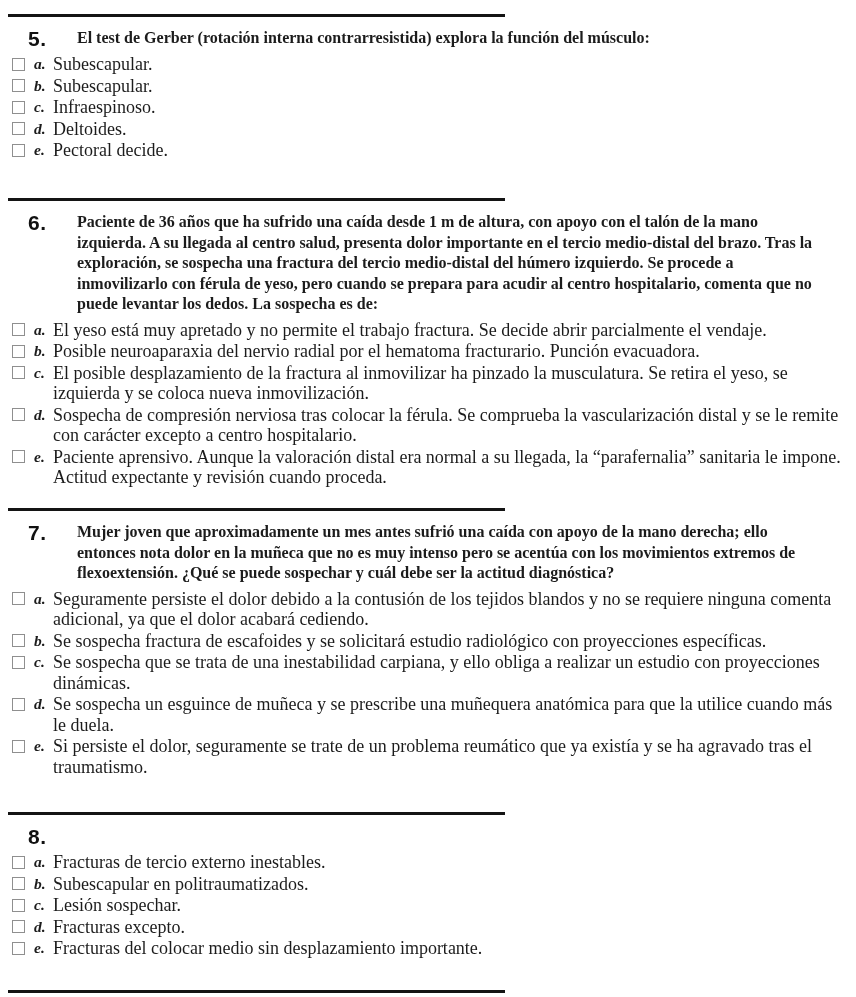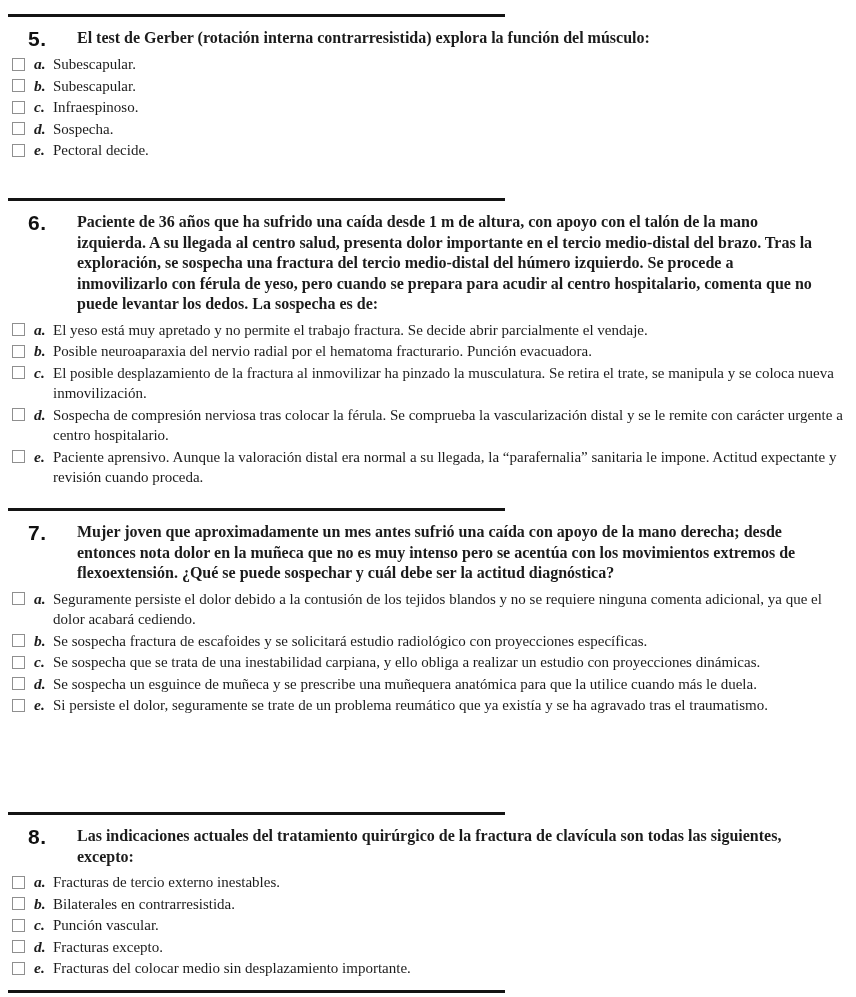--- a/index.html
+++ b/index.html
@@ -24,21 +24,21 @@
   }
   .opt{display:flex;align-items:flex-start;margin:0 0 1px 4px;}
   .chk{
     width:11px;height:11px;border:1.5px solid #8f8f8f;background:#fff;
     margin-top:3.5px;flex-shrink:0;
   }
   .letter{
     box-sizing:border-box;width:19px;margin-left:9px;flex-shrink:0;
     font-style:italic;font-weight:700;font-size:15.5px;line-height:20.5px;
   }
-  .otext{flex:1;padding-right:12px;font-size:15px;line-height:20.5px;}
+  .otext{flex:1;padding-right:12px;font-size:18px;line-height:20.5px;}
 </style>
 </head>
 <body>
 
 <section class="qb qb1">
   <div class="sep"></div>
   <div class="qhead">
     <span class="qnum">5.</span>
     <div class="qstem">El test de Gerber (rotación interna contrarresistida) explora la función del músculo:</div>
   </div>
@@ -53,21 +53,21 @@
     <span class="otext">Subescapular.</span>
   </div>
   <div class="opt">
     <span class="chk"></span>
     <span class="letter">c.</span>
     <span class="otext">Infraespinoso.</span>
   </div>
   <div class="opt">
     <span class="chk"></span>
     <span class="letter">d.</span>
-    <span class="otext">Sospecha.</span>
+    <span class="otext">Deltoides.</span>
   </div>
   <div class="opt">
     <span class="chk"></span>
     <span class="letter">e.</span>
     <span class="otext">Pectoral decide.</span>
   </div>
 </section>
 
 <section class="qb qb2">
   <div class="sep"></div>
@@ -81,39 +81,39 @@
     <span class="otext">El yeso está muy apretado y no permite el trabajo fractura. Se decide abrir parcialmente el vendaje.</span>
   </div>
   <div class="opt">
     <span class="chk"></span>
     <span class="letter">b.</span>
     <span class="otext">Posible neuroaparaxia del nervio radial por el hematoma fracturario. Punción evacuadora.</span>
   </div>
   <div class="opt">
     <span class="chk"></span>
     <span class="letter">c.</span>
-    <span class="otext">El posible desplazamiento de la fractura al inmovilizar ha pinzado la musculatura. Se retira el trate, se manipula y se coloca nueva inmovilización.</span>
+    <span class="otext">El posible desplazamiento de la fractura al inmovilizar ha pinzado la musculatura. Se retira el yeso, se izquierda y se coloca nueva inmovilización.</span>
   </div>
   <div class="opt">
     <span class="chk"></span>
     <span class="letter">d.</span>
-    <span class="otext">Sospecha de compresión nerviosa tras colocar la férula. Se comprueba la vascularización distal y se le remite con carácter urgente a centro hospitalario.</span>
+    <span class="otext">Sospecha de compresión nerviosa tras colocar la férula. Se comprueba la vascularización distal y se le remite con carácter excepto a centro hospitalario.</span>
   </div>
   <div class="opt">
     <span class="chk"></span>
     <span class="letter">e.</span>
     <span class="otext">Paciente aprensivo. Aunque la valoración distal era normal a su llegada, la “parafernalia” sanitaria le impone. Actitud expectante y revisión cuando proceda.</span>
   </div>
 </section>
 
 <section class="qb qb3">
   <div class="sep"></div>
   <div class="qhead">
     <span class="qnum">7.</span>
-    <div class="qstem">Mujer joven que aproximadamente un mes antes sufrió una caída con apoyo de la mano derecha; desde entonces nota dolor en la muñeca que no es muy intenso pero se acentúa con los movimientos extremos de flexoextensión. ¿Qué se puede sospechar y cuál debe ser la actitud diagnóstica?</div>
+    <div class="qstem">Mujer joven que aproximadamente un mes antes sufrió una caída con apoyo de la mano derecha; ello entonces nota dolor en la muñeca que no es muy intenso pero se acentúa con los movimientos extremos de flexoextensión. ¿Qué se puede sospechar y cuál debe ser la actitud diagnóstica?</div>
   </div>
   <div class="opt">
     <span class="chk"></span>
     <span class="letter">a.</span>
     <span class="otext">Seguramente persiste el dolor debido a la contusión de los tejidos blandos y no se requiere ninguna comenta adicional, ya que el dolor acabará cediendo.</span>
   </div>
   <div class="opt">
     <span class="chk"></span>
     <span class="letter">b.</span>
     <span class="otext">Se sospecha fractura de escafoides y se solicitará estudio radiológico con proyecciones específicas.</span>
@@ -132,36 +132,35 @@
     <span class="chk"></span>
     <span class="letter">e.</span>
     <span class="otext">Si persiste el dolor, seguramente se trate de un problema reumático que ya existía y se ha agravado tras el traumatismo.</span>
   </div>
 </section>
 
 <section class="qb qb4">
   <div class="sep"></div>
   <div class="qhead">
     <span class="qnum">8.</span>
-    <div class="qstem">Las indicaciones actuales del tratamiento quirúrgico de la fractura de clavícula son todas las siguientes, excepto:</div>
   </div>
   <div class="opt">
     <span class="chk"></span>
     <span class="letter">a.</span>
     <span class="otext">Fracturas de tercio externo inestables.</span>
   </div>
   <div class="opt">
     <span class="chk"></span>
     <span class="letter">b.</span>
-    <span class="otext">Bilaterales en contrarresistida.</span>
+    <span class="otext">Subescapular en politraumatizados.</span>
   </div>
   <div class="opt">
     <span class="chk"></span>
     <span class="letter">c.</span>
-    <span class="otext">Punción vascular.</span>
+    <span class="otext">Lesión sospechar.</span>
   </div>
   <div class="opt">
     <span class="chk"></span>
     <span class="letter">d.</span>
     <span class="otext">Fracturas excepto.</span>
   </div>
   <div class="opt">
     <span class="chk"></span>
     <span class="letter">e.</span>
     <span class="otext">Fracturas del colocar medio sin desplazamiento importante.</span>

